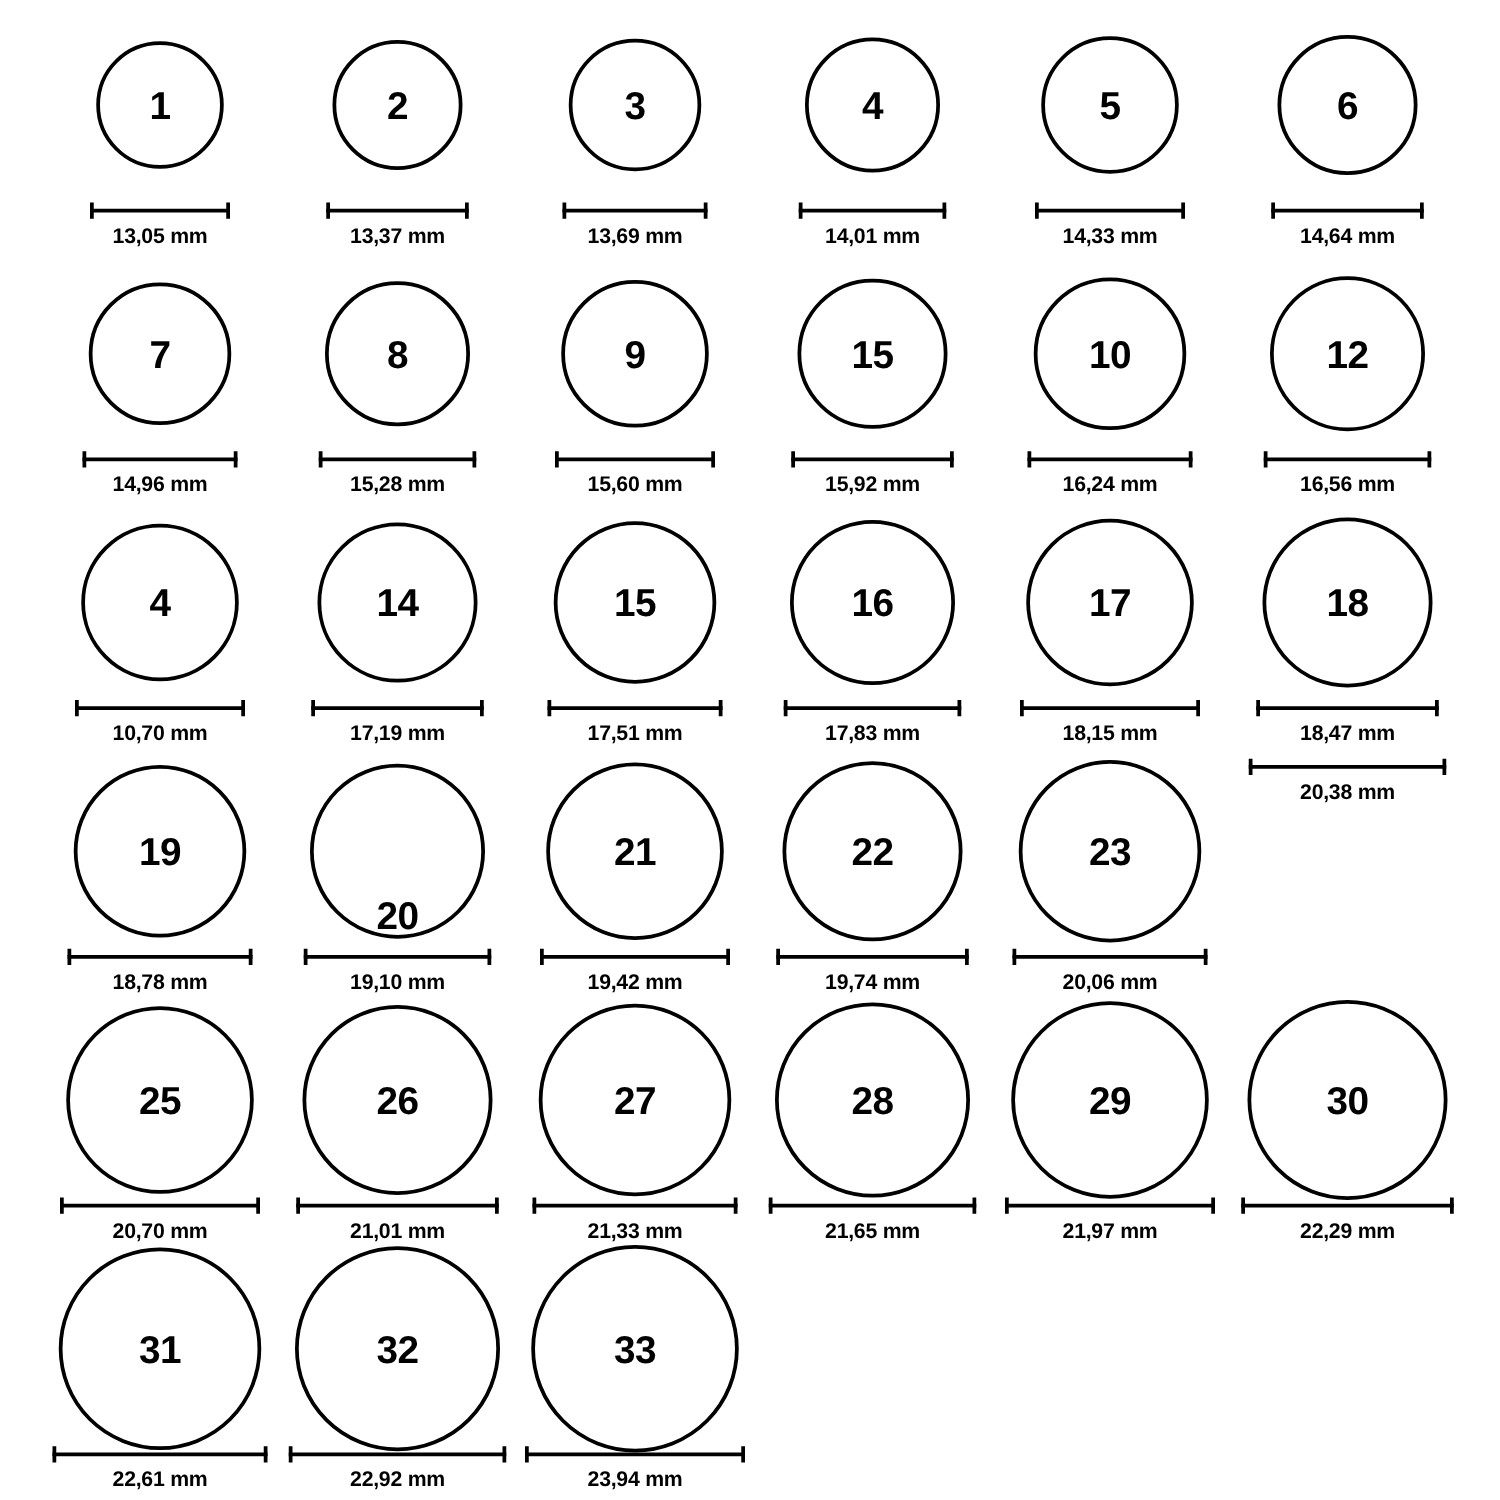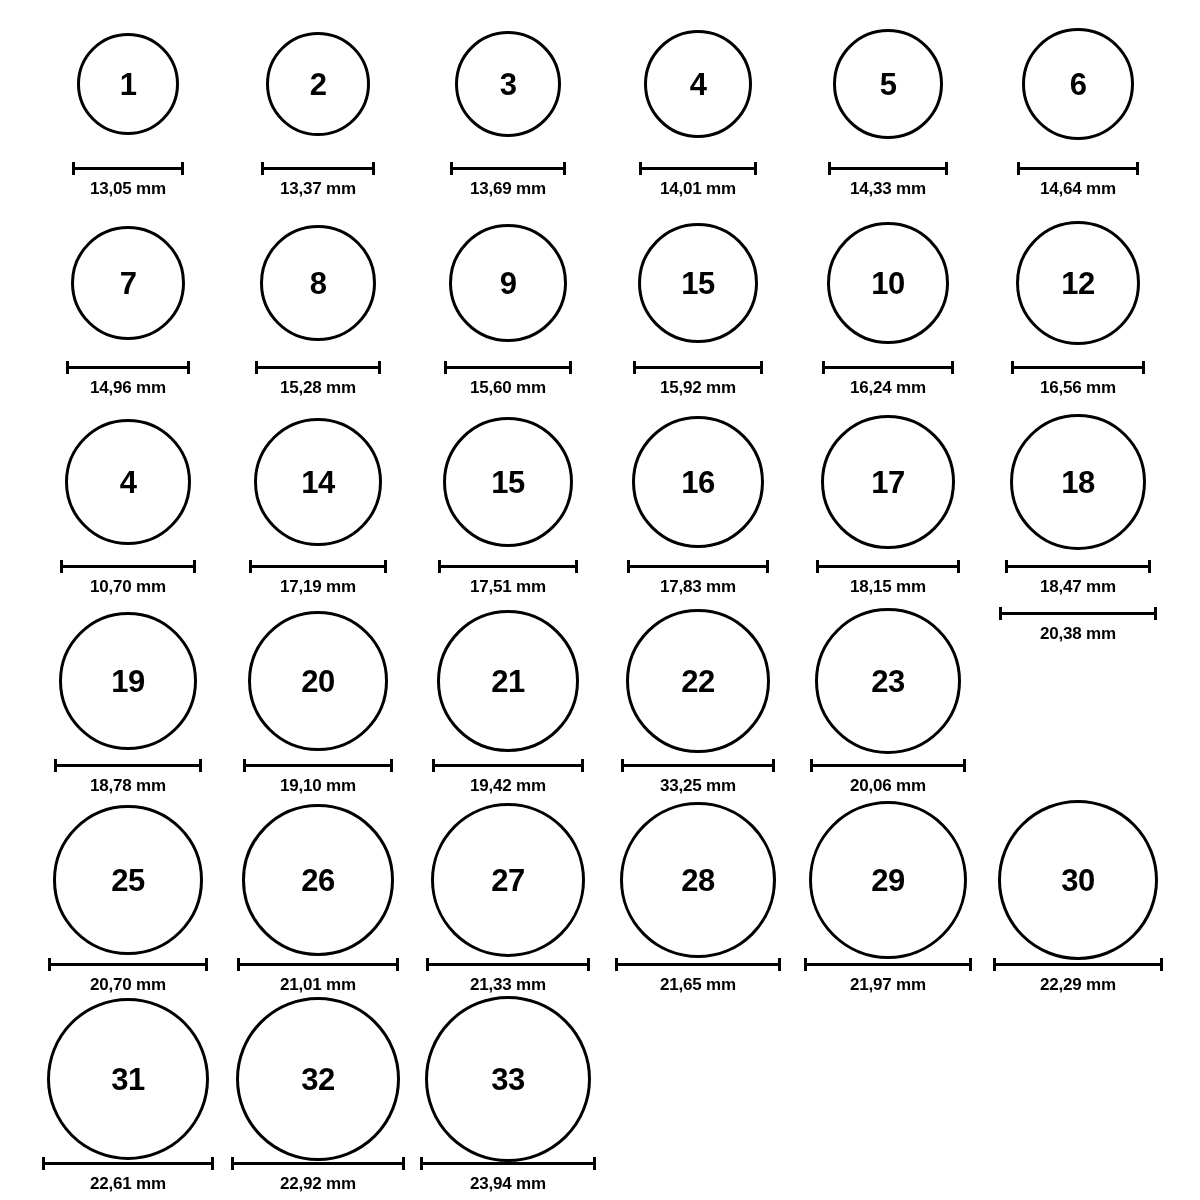--- a/index.html
+++ b/index.html
@@ -340,21 +340,21 @@
         </div>
         <div class="measure" style="width: 148px;">
           <div class="bar"></div>
           <div class="cap left"></div>
           <div class="cap right"></div>
         </div>
         <div class="label">18,78 mm</div>
       </div>
       <div class="cell">
         <div class="ring-wrap">
-          <div class="ring" style="width: 140px; height: 140px;">
+          <div class="ring" style="width: 140px; height: 140px; align-items: flex-end;">
             <div class="ring-number">20</div>
           </div>
         </div>
         <div class="measure" style="width: 150px;">
           <div class="bar"></div>
           <div class="cap left"></div>
           <div class="cap right"></div>
         </div>
         <div class="label">19,10 mm</div>
       </div>
@@ -375,21 +375,21 @@
         <div class="ring-wrap">
           <div class="ring" style="width: 144px; height: 144px;">
             <div class="ring-number">22</div>
           </div>
         </div>
         <div class="measure" style="width: 154px;">
           <div class="bar"></div>
           <div class="cap left"></div>
           <div class="cap right"></div>
         </div>
-        <div class="label">33,25 mm</div>
+        <div class="label">19,74 mm</div>
       </div>
       <div class="cell">
         <div class="ring-wrap">
           <div class="ring" style="width: 146px; height: 146px;">
             <div class="ring-number">23</div>
           </div>
         </div>
         <div class="measure" style="width: 156px;">
           <div class="bar"></div>
           <div class="cap left"></div>

